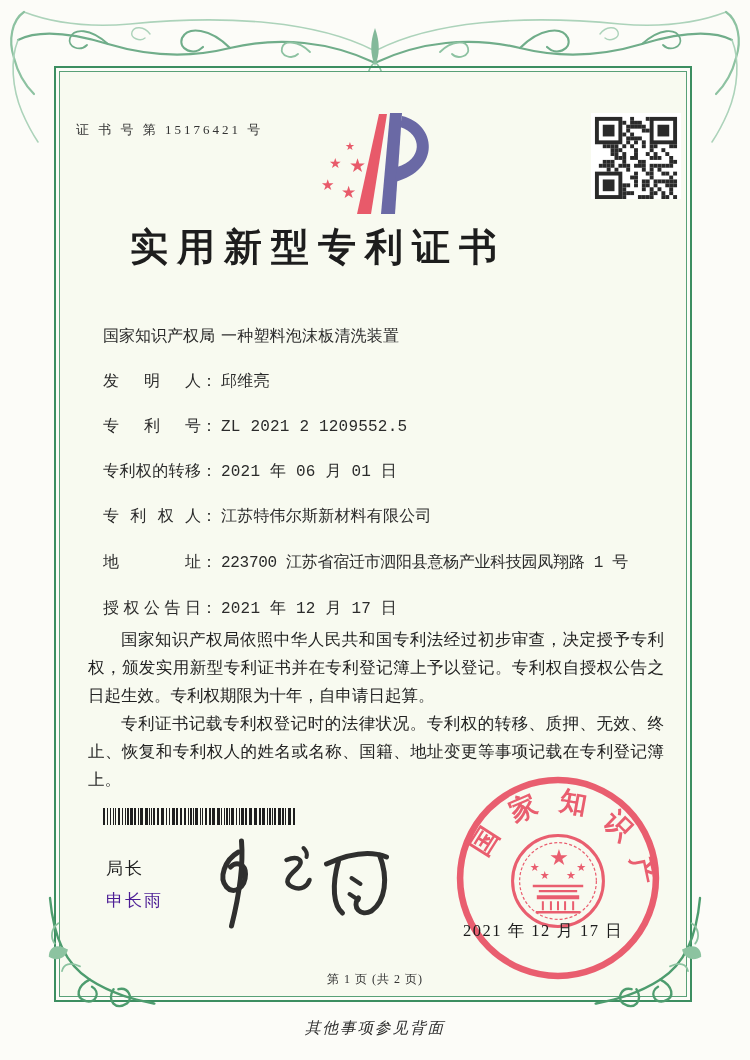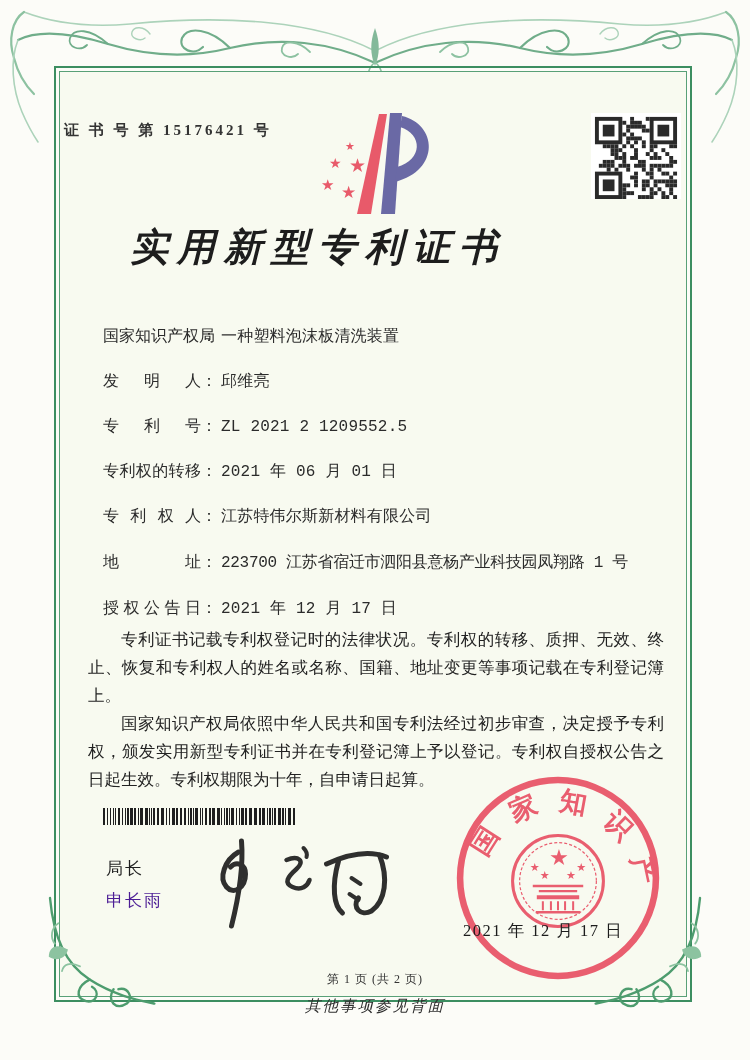--- a/index.html
+++ b/index.html
@@ -22,27 +22,27 @@
   }
   .frame-inner{
     position:absolute;left:59px;top:71px;width:628px;height:926px;
     border:1px solid #58a077;box-sizing:border-box;
     background:#f8faf0;
   }
   .deco{position:absolute;pointer-events:none;}
   .content{position:absolute;left:0;top:0;width:750px;height:1060px;}
 
   .cert-no{
-    position:absolute;left:64px;top:121px;
-    font-size:15px;letter-spacing:3px;color:#333;font-weight:bold;
+    position:absolute;left:76px;top:121px;
+    font-size:13px;letter-spacing:3px;color:#333;
   }
   .title{
     position:absolute;left:0;top:222px;width:636px;
     text-align:center;font-size:38px;font-weight:700;
-    letter-spacing:9px;color:#1d1d1d;font-style:italic;
+    letter-spacing:9px;color:#1d1d1d;
   }
   .fields{position:absolute;left:103px;top:326px;width:560px;font-size:16px;color:#2b2b2b;}
   .frow{position:absolute;left:0;white-space:nowrap;}
   .lab{
     display:inline-block;width:98px;
     text-align:justify;text-align-last:justify;
     vertical-align:bottom;
   }
   .lab2{
     display:inline-block;width:88px;
@@ -66,21 +66,21 @@
   .seal{position:absolute;left:452px;top:772px;width:212px;height:212px;opacity:.88;}
   .seal-date{
     position:absolute;left:463px;top:920px;
     font-size:16.5px;letter-spacing:1.5px;color:#1c1c1c;z-index:5;
   }
   .page-info{
     position:absolute;left:0;top:971px;width:750px;text-align:center;
     font-size:12px;color:#333;letter-spacing:1px;
   }
   .footer-note{
-    position:absolute;left:0;top:996px;width:750px;text-align:center;
+    position:absolute;left:0;top:1018px;width:750px;text-align:center;
     font-size:15.5px;font-style:italic;letter-spacing:2px;color:#2e2e2e;
   }
   .qr{position:absolute;left:591px;top:113px;width:90px;height:86px;background:#fff;}
   .logo{position:absolute;left:315px;top:110px;width:128px;height:108px;}
 </style>
 </head>
 <body>
 
 <div class="page">
 
@@ -317,22 +317,22 @@
         <span class="lab">地址</span><span>：</span>
         <span class="val val-addr">223700 江苏省宿迁市泗阳县意杨产业科技园凤翔路 1 号</span>
       </div>
       <div class="frow" style="top:272px;width:560px;">
         <span class="lab">授权公告日</span><span>：</span>
         <span class="val">2021 年 12 月 17 日</span>
       </div>
     </div>
 
     <div class="paras">
+      <p>国家知识产权局依照中华人民共和国专利法经过初步审查，决定授予专利权，颁发实用新型专利证书并在专利登记簿上予以登记。专利权自授权公告之日起生效。专利权期限为十年，自申请日起算。</p>
       <p>专利证书记载专利权登记时的法律状况。专利权的转移、质押、无效、终止、恢复和专利权人的姓名或名称、国籍、地址变更等事项记载在专利登记簿上。</p>
-      <p>国家知识产权局依照中华人民共和国专利法经过初步审查，决定授予专利权，颁发实用新型专利证书并在专利登记簿上予以登记。专利权自授权公告之日起生效。专利权期限为十年，自申请日起算。</p>
     </div>
 
     <svg id="barcode" class="barcode-wrap" viewBox="0 0 196 17" preserveAspectRatio="none">
         <rect x="0" y="0" width="2" height="17" fill="#1f1f1f"></rect>
         <rect x="4" y="0" width="1" height="17" fill="#1f1f1f"></rect>
         <rect x="7" y="0" width="1" height="17" fill="#1f1f1f"></rect>
         <rect x="10" y="0" width="1" height="17" fill="#1f1f1f"></rect>
         <rect x="12" y="0" width="1" height="17" fill="#1f1f1f"></rect>
         <rect x="15" y="0" width="2" height="17" fill="#1f1f1f"></rect>
         <rect x="19" y="0" width="1" height="17" fill="#1f1f1f"></rect>

